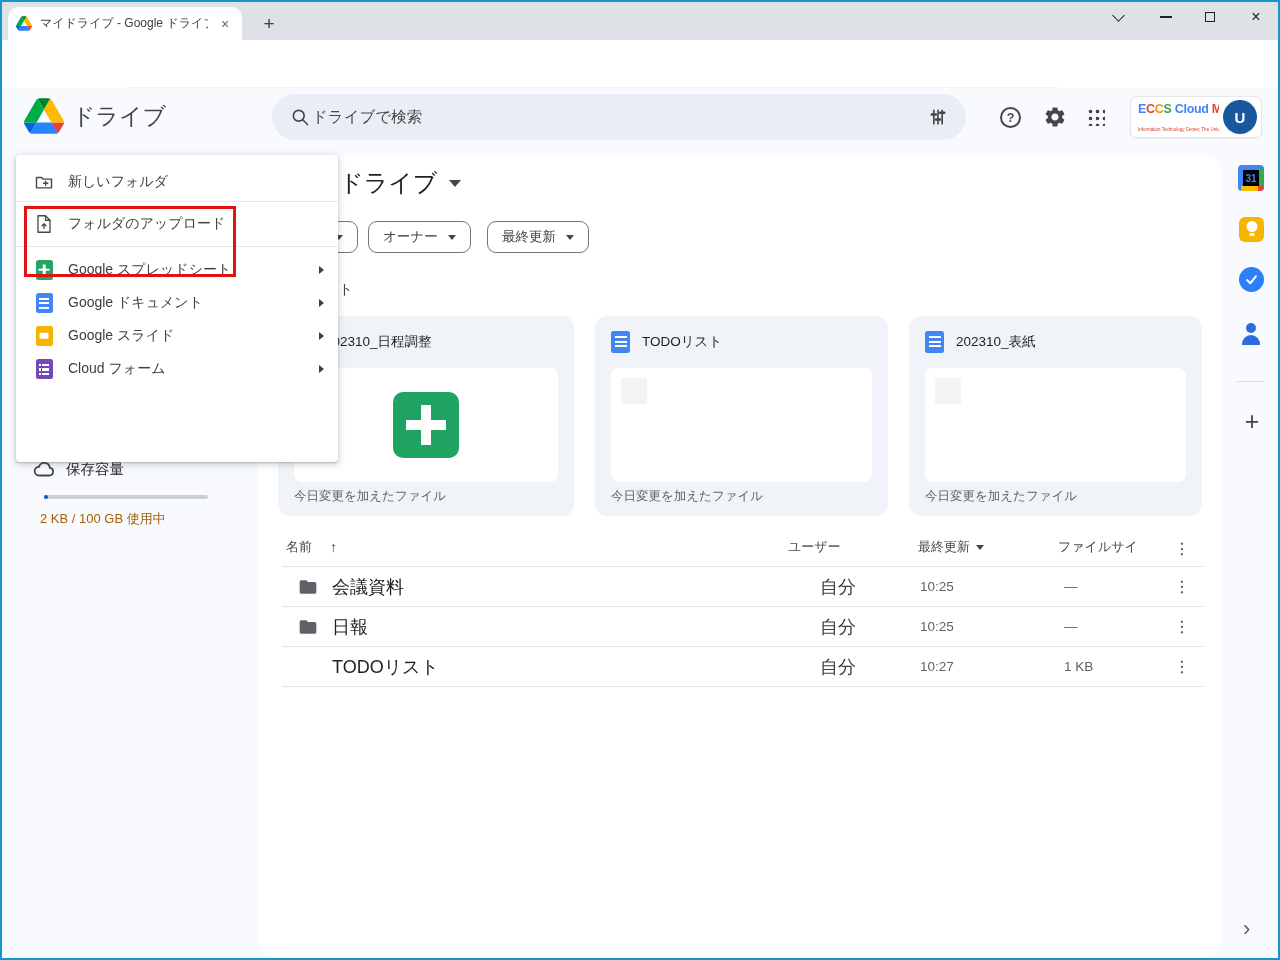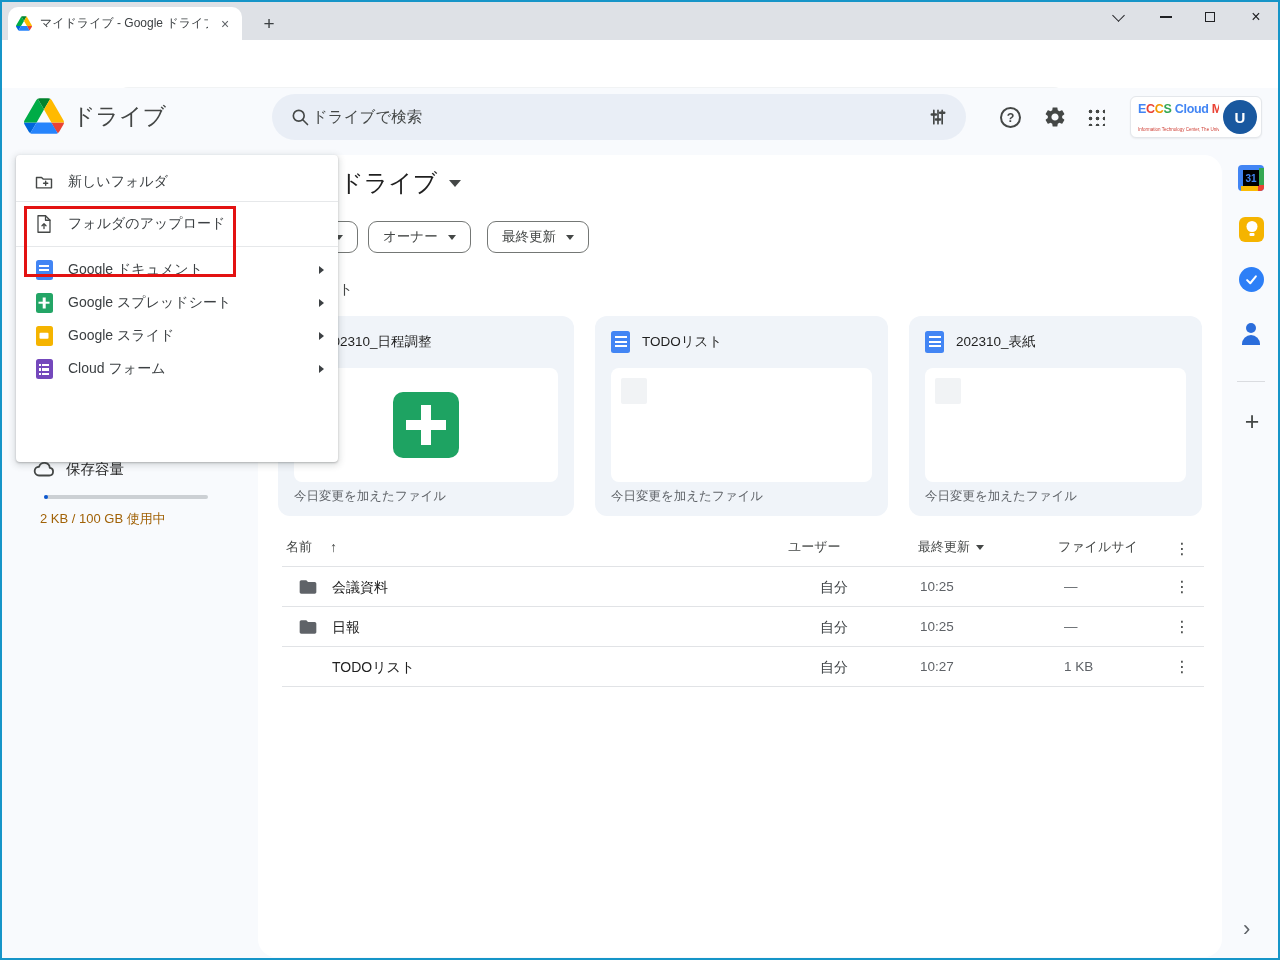--- a/index.html
+++ b/index.html
@@ -62,21 +62,21 @@
 .gd .lines{position:absolute;left:3.5px;right:3.5px;top:5px;height:11px;background:repeating-linear-gradient(to bottom,#fff 0 2px,transparent 2px 4.5px)}
 .gd .pv{position:absolute;left:50%;top:50%;width:2.6px;height:11px;transform:translate(-50%,-50%);background:#fff}
 .gd .ph{position:absolute;left:50%;top:50%;width:11px;height:2.6px;transform:translate(-50%,-50%);background:#fff}
 .gd .sl{position:absolute;left:50%;top:50%;transform:translate(-50%,-50%);width:9px;height:6.5px;background:#fff;border-radius:1px}
 .gd .fl{position:absolute;left:6.5px;right:3.5px;top:5px;height:11px;background:repeating-linear-gradient(to bottom,#fff 0 2px,transparent 2px 4.5px)}
 .gd .fd{position:absolute;left:3.5px;top:5px;width:1.6px;height:11px;background:repeating-linear-gradient(to bottom,#fff 0 2px,transparent 2px 4.5px)}
 
 .th{position:absolute;top:382px;font-size:13px;font-weight:500;color:#444746;line-height:20px}
 .tline{position:absolute;left:24px;width:922px;height:1px;background:#e1e3e6}
 .trow{position:absolute;left:24px;width:922px;height:40px}
-.tname{position:absolute;font-size:14px;color:#1f1f1f;line-height:40px}
+.tname{position:absolute;font-size:18px;color:#1f1f1f;line-height:40px}
 .tsec{position:absolute;font-size:13.5px;color:#5f6368;line-height:40px}
 .kebab{color:#444746;font-size:16px;line-height:24px;text-align:center;width:24px}
 .oav{width:24px;height:24px;border-radius:50%;background:#c9cdd3;position:relative;overflow:hidden;flex:none}
 .oav::before{content:"";position:absolute;left:50%;top:4px;transform:translateX(-50%);width:9px;height:9px;border-radius:50%;background:#fff}
 .oav::after{content:"";position:absolute;left:50%;top:15px;transform:translateX(-50%);width:16px;height:10px;border-radius:8px 8px 0 0;background:#fff}
 
 .storage-label{position:absolute;left:66px;top:460px;font-size:14.5px;color:#1f1f1f}
 .track{position:absolute;left:44px;top:495px;width:164px;height:4px;border-radius:2px;background:#ccd0d4}
 .track i{display:block;width:4px;height:4px;border-radius:2px;background:#0b57d0}
 .usage{position:absolute;left:40px;top:510px;font-size:13px;color:#a16207}
@@ -370,39 +370,39 @@
             <path d="M4 2h10l6 6v16H4z"></path>
             <path d="M14 2v6h6"></path>
             <path d="M12 19v-6M9.3 15.3 12 12.6l2.7 2.7"></path>
           </svg>
       </span>
       <span>フォルダのアップロード</span>
     </div>
     <div class="mdiv" style="margin:4px 0 6px"></div>
     <div class="mi" style="height:33px">
       <span class="mic">
+          <span class="gd sheets">
+            <span class="pv"></span>
+            <span class="ph"></span>
+          </span>
+        </span>
+      <span>Google スプレッドシート</span>
+        <span class="sub"></span>
+    </div>
+    <div class="mi" style="height:33px">
+      <span class="mic">
           <span class="gd docs">
             <span class="lines"></span>
           </span>
         </span>
       <span>Google ドキュメント</span>
         <span class="sub"></span>
     </div>
     <div class="mi" style="height:33px">
       <span class="mic">
-          <span class="gd sheets">
-            <span class="pv"></span>
-            <span class="ph"></span>
-          </span>
-        </span>
-      <span>Google スプレッドシート</span>
-        <span class="sub"></span>
-    </div>
-    <div class="mi" style="height:33px">
-      <span class="mic">
           <span class="gd slides">
             <span class="sl"></span>
           </span>
         </span>
       <span>Google スライド</span>
         <span class="sub"></span>
     </div>
     <div class="mi" style="height:33px">
       <span class="mic">
           <span class="gd forms">

